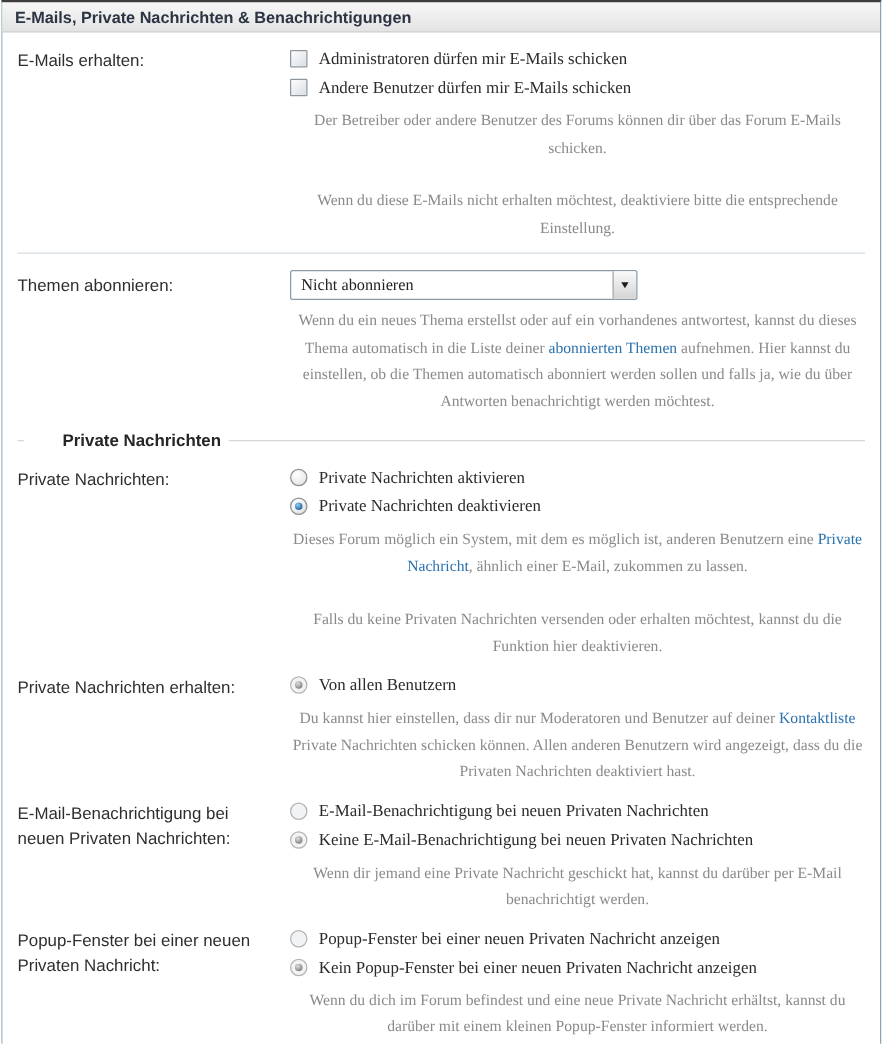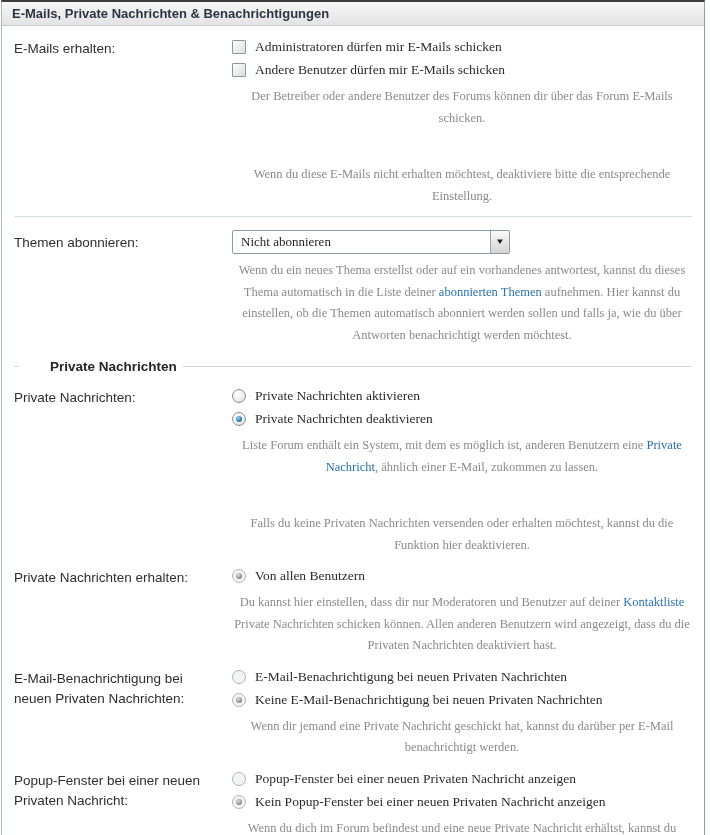--- a/index.html
+++ b/index.html
@@ -45,21 +45,21 @@
   }
   .radio.disabled{border-color:#b3b3b3;background:#f2f3f4;}
   .radio.sel-gray::after{
     content:"";position:absolute;left:3px;top:3px;right:3px;bottom:3px;border-radius:50%;
     background:radial-gradient(circle at 38% 32%,#dedede 0%,#8d8d8d 65%,#6c6c6c 100%);
   }
   .explain{
     margin:6px 0 0 0;max-width:462px;
     font-size:12.5px;line-height:21.5px;color:#8a8a8a;text-align:center;
   }
-  .explain.gap{margin-top:35px;}
+  .explain.gap{margin-top:21px;}
   a.lnk{color:#2a71ad;text-decoration:none;cursor:pointer;}
   .divider{
     border:none;border-top:1px solid #d5dde1;
     margin:9px 0 13px 0;height:0;
   }
   .select{
     width:278px;height:24px;box-sizing:border-box;border:1px solid #8a9aa7;border-radius:2px;
     background:#fff;display:flex;align-items:center;overflow:hidden;cursor:default;
   }
   .select-value{flex:1;padding:0 8px;font-size:13px;color:#1f1f1f;white-space:nowrap;}
@@ -125,21 +125,21 @@
       <div class="dt">Private Nachrichten:</div>
       <div class="dd">
         <div class="opt">
           <span class="radio"></span>
           <span class="opt-text">Private Nachrichten aktivieren</span>
         </div>
         <div class="opt">
           <span class="radio sel-blue"></span>
           <span class="opt-text">Private Nachrichten deaktivieren</span>
         </div>
-        <p class="explain"><span>Liste Forum enthält ein System, mit dem es möglich ist, anderen Benutzern eine </span><a class="lnk">Private Nachricht</a><span>, ähnlich einer E-Mail, zukommen zu lassen.</span></p>
+        <p class="explain"><span>Dieses Forum möglich ein System, mit dem es möglich ist, anderen Benutzern eine </span><a class="lnk">Private Nachricht</a><span>, ähnlich einer E-Mail, zukommen zu lassen.</span></p>
         <p class="explain gap">Falls du keine Privaten Nachrichten versenden oder erhalten möchtest, kannst du die Funktion hier deaktivieren.</p>
       </div>
     </div>
 
     <div class="row">
       <div class="dt">Private Nachrichten erhalten:</div>
       <div class="dd">
         <div class="opt">
           <span class="radio disabled sel-gray"></span>
           <span class="opt-text">Von allen Benutzern</span>

